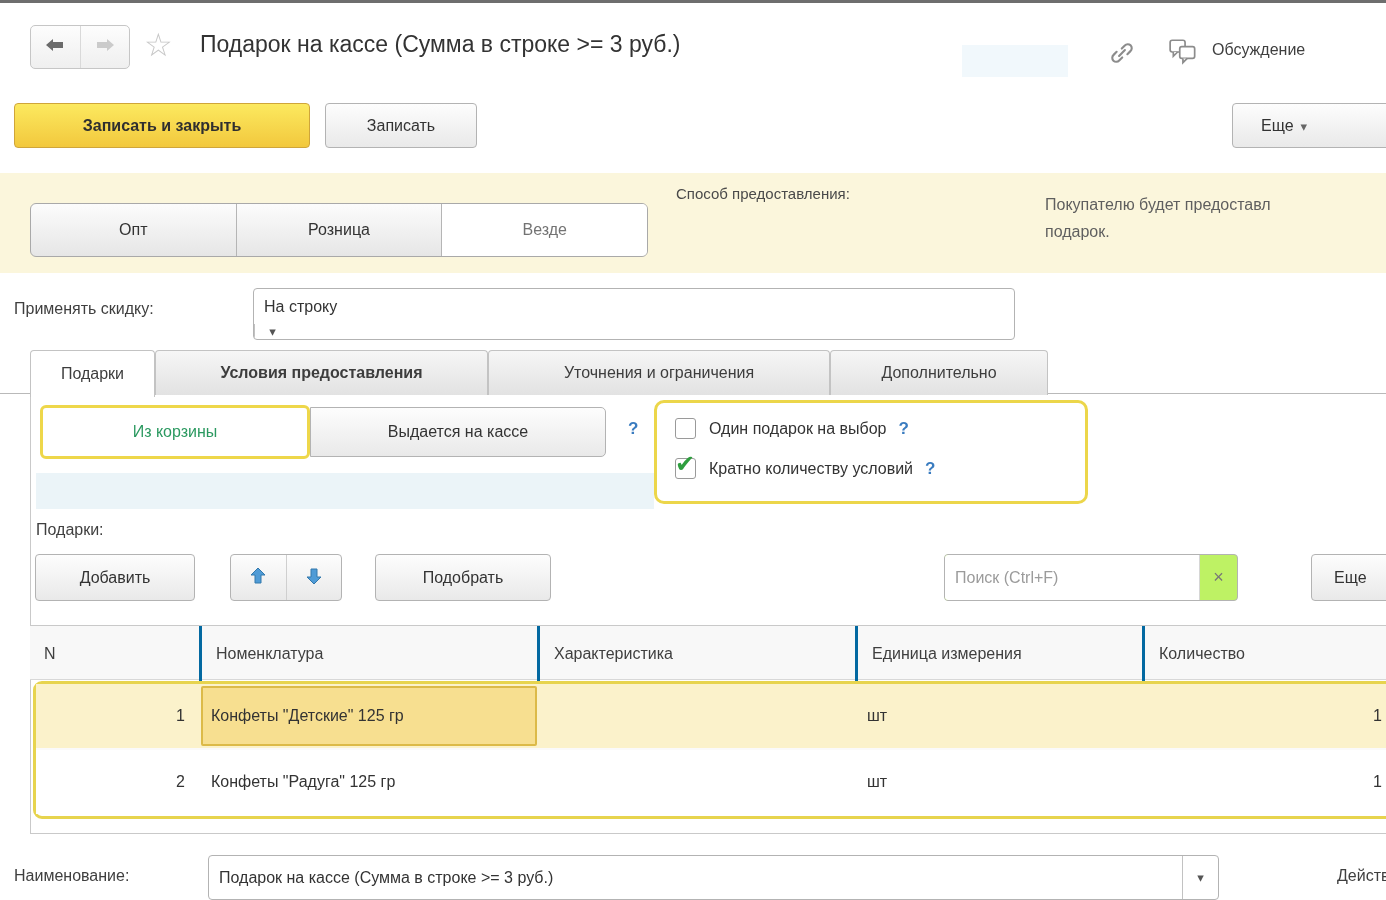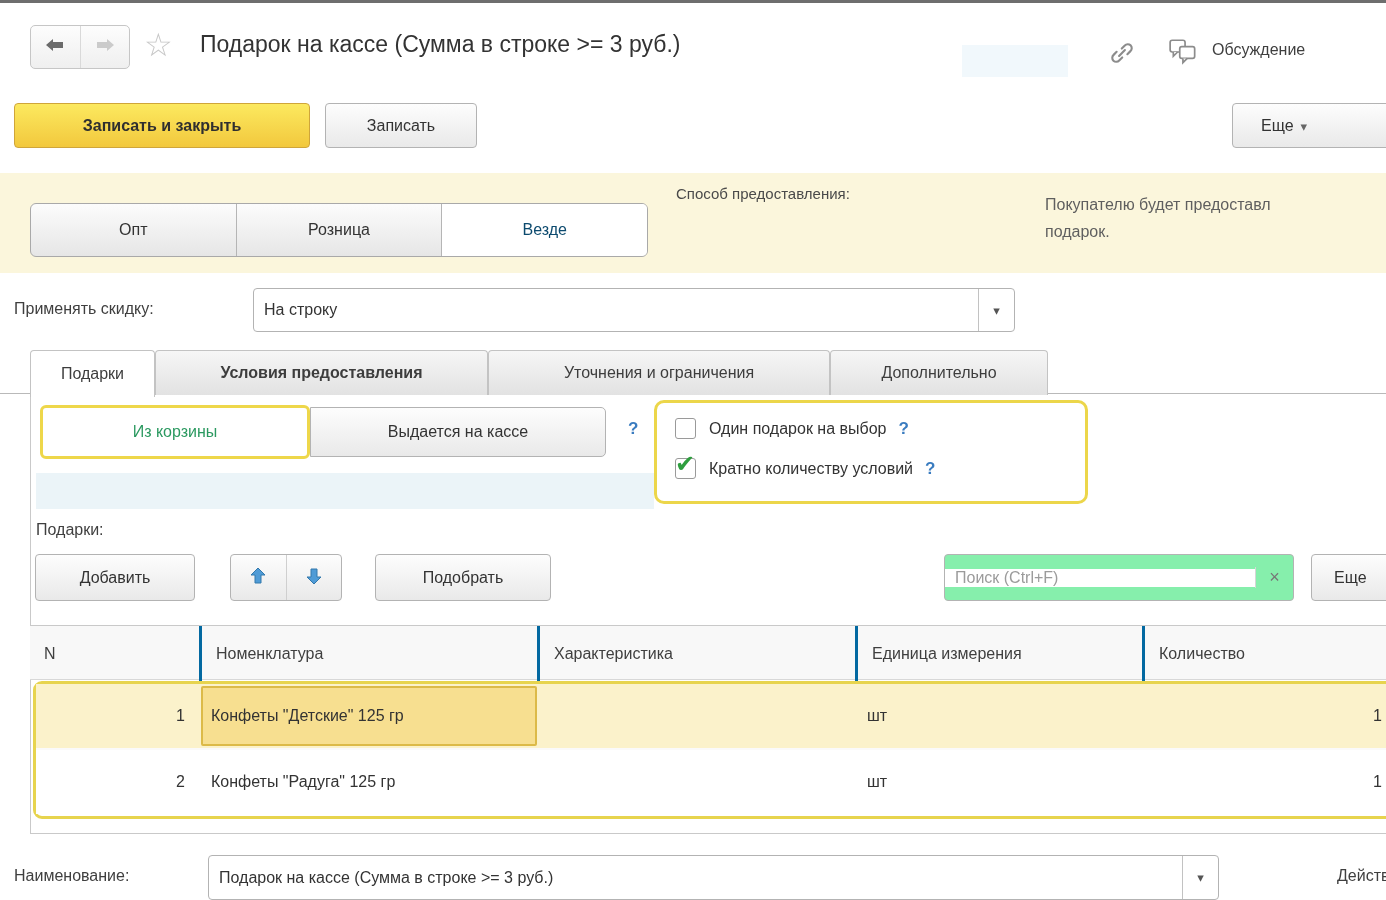--- a/index.html
+++ b/index.html
@@ -37,31 +37,31 @@
   
   .cmd-save-close{left:14px;top:100px;width:296px;height:45px;font-size:16px;}
   .cmd-save{left:325px;top:100px;width:152px;height:45px;}
   .cmd-more{left:1232px;top:100px;width:170px;height:45px;justify-content:flex-start;padding-left:28px;}
 
   
   .scope-panel{left:0;top:170px;width:1386px;height:100px;background:#fbf6dc;}
   .seg{left:30px;top:200px;width:618px;height:54px;display:flex;border:1px solid #a9a9a9;border-radius:6px;overflow:hidden;background:linear-gradient(#fcfcfc,#e6e6e6);}
   .seg .seg-btn{flex:1;display:flex;align-items:center;justify-content:center;font-size:16px;color:#333;border-left:1px solid #b5b5b5;}
   .seg .seg-btn:first-child{border-left:none;}
-  .seg .seg-btn.sel{background:#fff;color:#0c4a6e;text-align:right;}
+  .seg .seg-btn.sel{background:#fff;color:#737373;text-align:right;}
   .fld-label{font-size:15px;color:#4a4a4a;white-space:nowrap;}
   .combo{display:flex;background:#fff;border:1px solid #b3b3b3;border-radius:4px;overflow:hidden;}
   .combo .combo-text{flex:1;display:flex;align-items:center;padding-left:10px;font-size:16px;color:#333;white-space:nowrap;overflow:hidden;}
   .method-label{left:676px;top:182px;}
   .method-combo{left:674px;top:225px;width:340px;height:44px;}
   .scope-hint{left:1045px;top:188px;font-size:16px;color:#5f5f5f;line-height:27px;white-space:nowrap;}
 
   
   .apply-label{left:14px;top:297px;font-size:16px;color:#3f3f3f;}
-  .apply-combo{left:253px;top:285px;width:762px;height:44px;}
+  .apply-combo{left:253px;top:285px;width:762px;height:52px;flex-direction:column;}
 
   
   .tabs-line{left:0;top:390px;width:1386px;height:0;border-top:1px solid #b9b9b9;}
   .tab{position:absolute;top:347px;height:45px;display:flex;align-items:center;justify-content:center;
     font-size:16px;color:#3d3d3d;background:linear-gradient(#f6f6f6,#e2e2e2);
     border:1px solid #c3c3c3;border-bottom:none;border-radius:4px 4px 0 0;}
   .tab.active{background:#fff;height:47px;z-index:3;}
   .tab1{left:30px;width:125px;}
   .tab2{left:155px;width:333px;font-weight:bold;}
   .tab3{left:488px;width:342px;}
@@ -85,21 +85,21 @@
   .blue-band{left:36px;top:470px;width:618px;height:36px;background:#ebf4f8;}
 
   .list-label{left:36px;top:518px;font-size:16px;color:#3f3f3f;}
 
   
   .tb-add{left:35px;top:551px;width:160px;height:47px;}
   .tb-updown{left:230px;top:551px;width:112px;height:47px;display:flex;border:1px solid #b3b3b3;border-radius:4px;overflow:hidden;background:linear-gradient(#fdfdfd,#e9e9e9);}
   .tb-updown .half{flex:1;display:flex;align-items:center;justify-content:center;}
   .tb-updown .half+.half{border-left:1px solid #cfcfcf;}
   .tb-pick{left:375px;top:551px;width:176px;height:47px;}
-  .search{left:944px;top:551px;width:350px;height:47px;display:flex;background:#86efac;border:1px solid #b3b3b3;border-radius:4px;overflow:hidden;align-items:center;}
+  .search{left:944px;top:551px;width:294px;height:47px;display:flex;background:#bef264;border:1px solid #b3b3b3;border-radius:4px;overflow:hidden;}
   .search input{flex:1;border:none;outline:none;padding:0 10px;font-size:16px;font-family:"Liberation Sans",sans-serif;color:#333;}
   .search input::placeholder{color:#9b9b9b;}
   .search .clear{width:38px;display:flex;align-items:center;justify-content:center;border-left:1px solid #d6d6d6;color:#777;font-size:18px;}
   .tb-more{left:1311px;top:551px;width:120px;height:47px;justify-content:flex-start;padding-left:22px;}
 
   
   .tbl-header{left:30px;top:622px;width:1356px;height:55px;background:#f8f8f8;border-top:1px solid #c9c9c9;border-bottom:1px solid #d8d8d8;}
   .th{position:absolute;top:0;height:55px;display:flex;align-items:center;padding-left:14px;font-size:16px;color:#3f3f3f;border-left:3px solid #0369a1;white-space:nowrap;overflow:hidden;}
   .th:first-child{border-left:none;}
   .sel-outline{left:33px;top:678px;width:1380px;height:138px;border:3px solid #e7d44e;border-radius:9px;background:#fff;}

